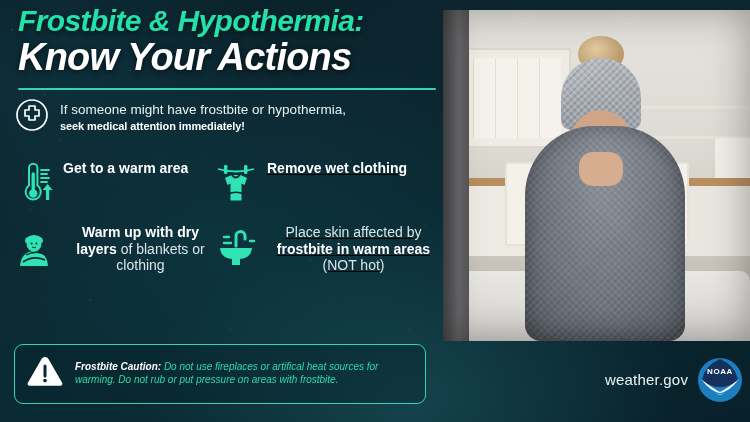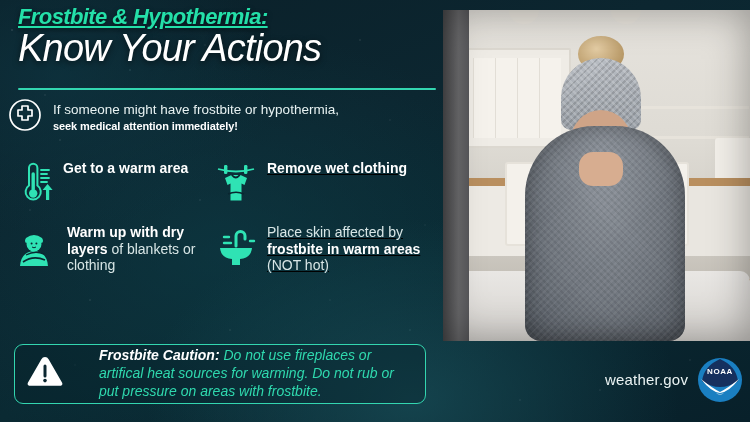--- a/index.html
+++ b/index.html
@@ -43,56 +43,55 @@
       radial-gradient(1px 1px at 75px 365px,rgba(255,255,255,.35),transparent),
       radial-gradient(1px 1px at 330px 300px,rgba(255,255,255,.35),transparent),
       radial-gradient(1px 1px at 205px 45px,rgba(255,255,255,.4),transparent),
       radial-gradient(1px 1px at 425px 225px,rgba(255,255,255,.3),transparent);
     background-repeat:no-repeat;
   }
 
   
   .title-wrap{position:absolute;left:18px;top:6px;width:420px;}
   .t-line1{
-    font-size:22px;font-weight:bold;font-style:italic;letter-spacing:-.6px;
+    font-size:30px;font-weight:bold;font-style:italic;letter-spacing:-.6px;
     color:#24e0a9;line-height:1.02;white-space:nowrap;
     text-shadow:0 2px 5px rgba(0,0,0,.55);
-    text-decoration:underline;
   }
   .t-line2{
-    font-size:38px;font-weight:normal;font-style:italic;letter-spacing:-.8px;
+    font-size:38px;font-weight:bold;font-style:italic;letter-spacing:-.8px;
     color:#ffffff;line-height:1.02;margin-top:1px;white-space:nowrap;
     text-shadow:0 2px 6px rgba(0,0,0,.6);
   }
   .t-rule{position:absolute;left:18px;top:88px;width:418px;height:2px;background:#33d6b0;border-radius:2px;}
 
   
-  .med{position:absolute;left:8px;top:98px;width:425px;display:flex;align-items:center;gap:11px;}
+  .med{position:absolute;left:15px;top:98px;width:425px;display:flex;align-items:center;gap:11px;}
   .med-txt{color:#e8f2f2;font-size:13.5px;line-height:1.32;}
   .med-txt b{color:#ffffff;font-size:11px;font-weight:bold;display:block;letter-spacing:-.1px;}
 
   
   .tips{position:absolute;left:14px;top:160px;width:430px;}
-  .tip-row{display:flex;}
+  .tip-row{display:flex;text-align:center;}
   .tip{display:flex;align-items:flex-start;gap:9px;}
   .tip.c1{width:200px;}
   .tip.c2{width:226px;text-decoration:underline;}
   .tip-ico{flex:0 0 auto;padding-top:2px;}
   .tip-txt{color:#d8e6e6;font-size:14px;line-height:1.18;}
   .tip-txt b{color:#ffffff;font-weight:bold;}
   .row2{margin-top:16px;}
 
   
   .caution{
     position:absolute;left:14px;top:344px;width:412px;height:60px;
     border:1.6px solid #33d6b0;border-radius:9px;
     display:flex;align-items:center;gap:10px;padding:0 10px;
     box-sizing:border-box;background:rgba(6,32,40,.35);
   }
-  .caution-txt{font-size:14px;font-style:italic;line-height:1.28;color:#2fd9ae;margin-left:24px;}
+  .caution-txt{font-size:10px;font-style:italic;line-height:1.28;color:#2fd9ae;}
   .caution-txt b{color:#ffffff;font-weight:bold;font-style:italic;}
 
   
   .wx{position:absolute;left:605px;top:371px;color:#eaf3f3;font-size:15px;letter-spacing:.2px;}
   .noaa{position:absolute;left:697px;top:357px;width:46px;height:46px;}
 
   
   .photo{
     position:absolute;left:443px;top:10px;width:307px;height:331px;overflow:hidden;
     background:linear-gradient(180deg,#d8d5cf 0%,#cfccc6 45%,#b9b5ad 100%);

